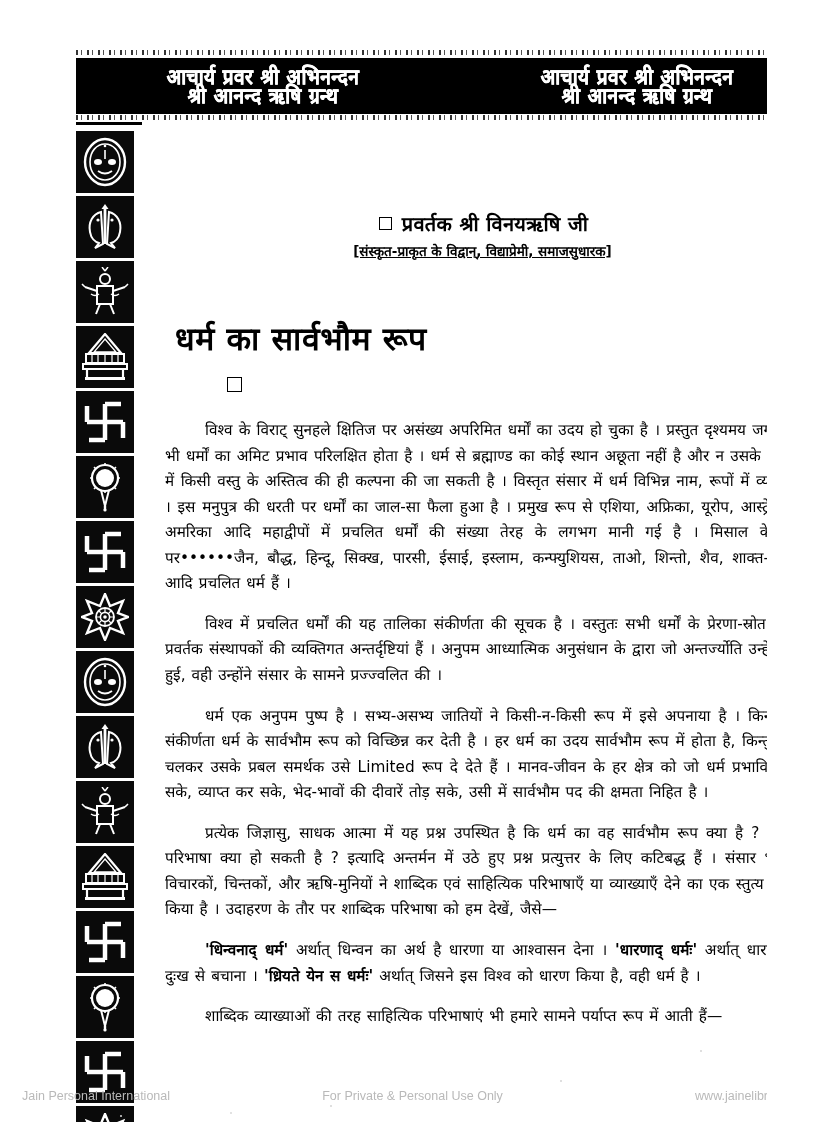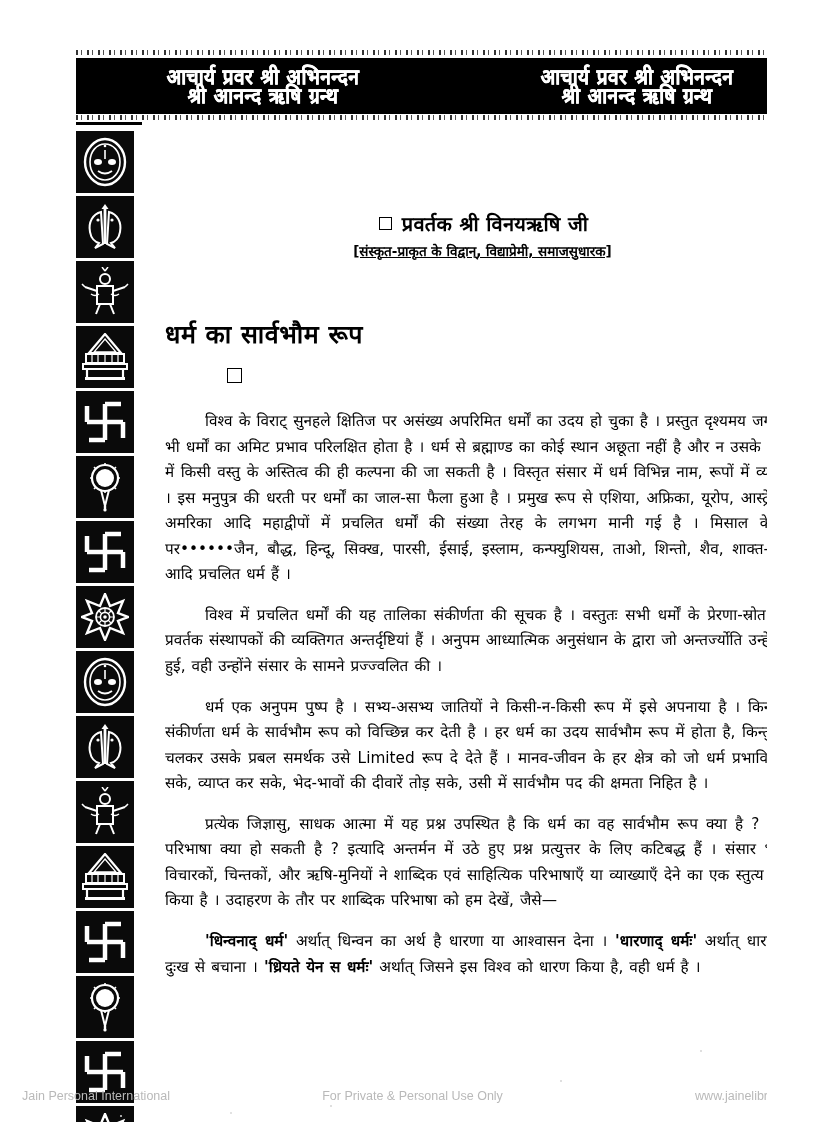--- a/index.html
+++ b/index.html
@@ -131,22 +131,23 @@
     font-family: "DejaVu Sans", sans-serif;
     font-size: 13.5px;
     font-weight: bold;
     color: #000;
     white-space: nowrap;
     text-decoration: underline;
   }
 
   .title {
     margin-top: 56px;
-    font-family: "DejaVu Sans", sans-serif;
-    font-size: 25px;
+    margin-left: 10px;
+    font-family: "DejaVu Sans", sans-serif;
+    font-size: 32px;
     font-weight: bold;
     color: #000;
     letter-spacing: 0.5px;
   }
   .title-square {
     margin-top: 18px;
     margin-left: 62px;
     width: 13px;
     height: 13px;
     border: 1.5px solid #000;
@@ -421,20 +422,21 @@
 
     <p class="para first">विश्व के विराट् सुनहले क्षितिज पर असंख्य अपरिमित धर्मों का उदय हो चुका है । प्रस्तुत दृश्यमय जगत पर भी धर्मों का अमिट प्रभाव परिलक्षित होता है ।  धर्म से ब्रह्माण्ड का कोई स्थान अछूता नहीं है और न उसके अभाव में किसी वस्तु के अस्तित्व की ही  कल्पना  की जा सकती है । विस्तृत संसार में धर्म विभिन्न नाम, रूपों में व्याप्त है ।  इस मनुपुत्र की धरती पर धर्मों का जाल-सा फैला हुआ है । प्रमुख रूप से एशिया, अफ्रिका, यूरोप, आस्ट्रेलिया, अमरिका आदि महाद्वीपों में प्रचलित धर्मों की संख्या तेरह के लगभग मानी गई है । मिसाल के तौर पर••••••जैन, बौद्ध, हिन्दू, सिक्ख, पारसी, ईसाई, इस्लाम,  कन्फ्युशियस, ताओ,  शिन्तो,  शैव,  शाक्त-वैष्णव आदि प्रचलित धर्म हैं ।</p>
     <p class="para">विश्व में प्रचलित धर्मों  की यह  तालिका संकीर्णता  की  सूचक है । वस्तुतः सभी धर्मों के प्रेरणा-स्रोत उनके प्रवर्तक संस्थापकों की व्यक्तिगत अन्तर्दृष्टियां हैं । अनुपम आध्यात्मिक अनुसंधान के द्वारा जो अन्तर्ज्योति उन्हें प्राप्त हुई, वही उन्होंने संसार के सामने  प्रज्ज्वलित की ।</p>
     <p class="para">धर्म एक अनुपम पुष्प है ।  सभ्य-असभ्य जातियों ने किसी-न-किसी रूप में  इसे अपनाया है । किन्तु यह संकीर्णता  धर्म  के  सार्वभौम  रूप  को  विच्छिन्न कर देती है ।  हर धर्म का  उदय सार्वभौम रूप में होता है, किन्तु आगे  चलकर  उसके प्रबल  समर्थक  उसे  Limited रूप दे देते हैं । मानव-जीवन के हर क्षेत्र को  जो धर्म प्रभावित कर सके, व्याप्त कर सके, भेद-भावों की दीवारें तोड़ सके, उसी में सार्वभौम पद की क्षमता निहित है ।</p>
     <p class="para">प्रत्येक जिज्ञासु, साधक  आत्मा  में यह प्रश्न उपस्थित है कि धर्म का  वह  सार्वभौम रूप क्या है ? उसकी परिभाषा क्या हो सकती है ?  इत्यादि अन्तर्मन में उठे हुए प्रश्न प्रत्युत्तर के लिए कटिबद्ध हैं ।  संसार  भर के विचारकों, चिन्तकों,  और  ऋषि-मुनियों ने  शाब्दिक एवं साहित्यिक परिभाषाएँ या व्याख्याएँ  देने  का  एक  स्तुत्य प्रयास किया है ।  उदाहरण के तौर पर  शाब्दिक परिभाषा को हम देखें, जैसे—</p>
 
     <p class="para">
       <b>'धिन्वनाद् धर्म'</b><span> अर्थात्  धिन्वन  का अर्थ है  धारणा या आश्वासन देना । </span><b>'धारणाद् धर्मः'</b><span> अर्थात् धारणा या दुःख से बचाना । </span><b>'ध्रियते येन स धर्मः'</b><span> अर्थात् जिसने इस विश्व को धारण किया है, वही धर्म है ।</span>
     </p>
 
+    <p class="para">शाब्दिक  व्याख्याओं  की  तरह साहित्यिक  परिभाषाएं भी  हमारे  सामने पर्याप्त रूप  में आती हैं—</p>
   </div>
 
   <div class="footer">
     <span>Jain Personal International</span>
     <span class="footer-center">For Private &amp; Personal Use Only</span>
     <span>www.jainelibrary.org</span>
   </div>
 
 <div class="speck" style="left: 415px; top: 1098px; width: 2px; height: 2px;"></div>
     <div class="speck" style="left: 230px; top: 1112px; width: 2px; height: 2px;"></div>

